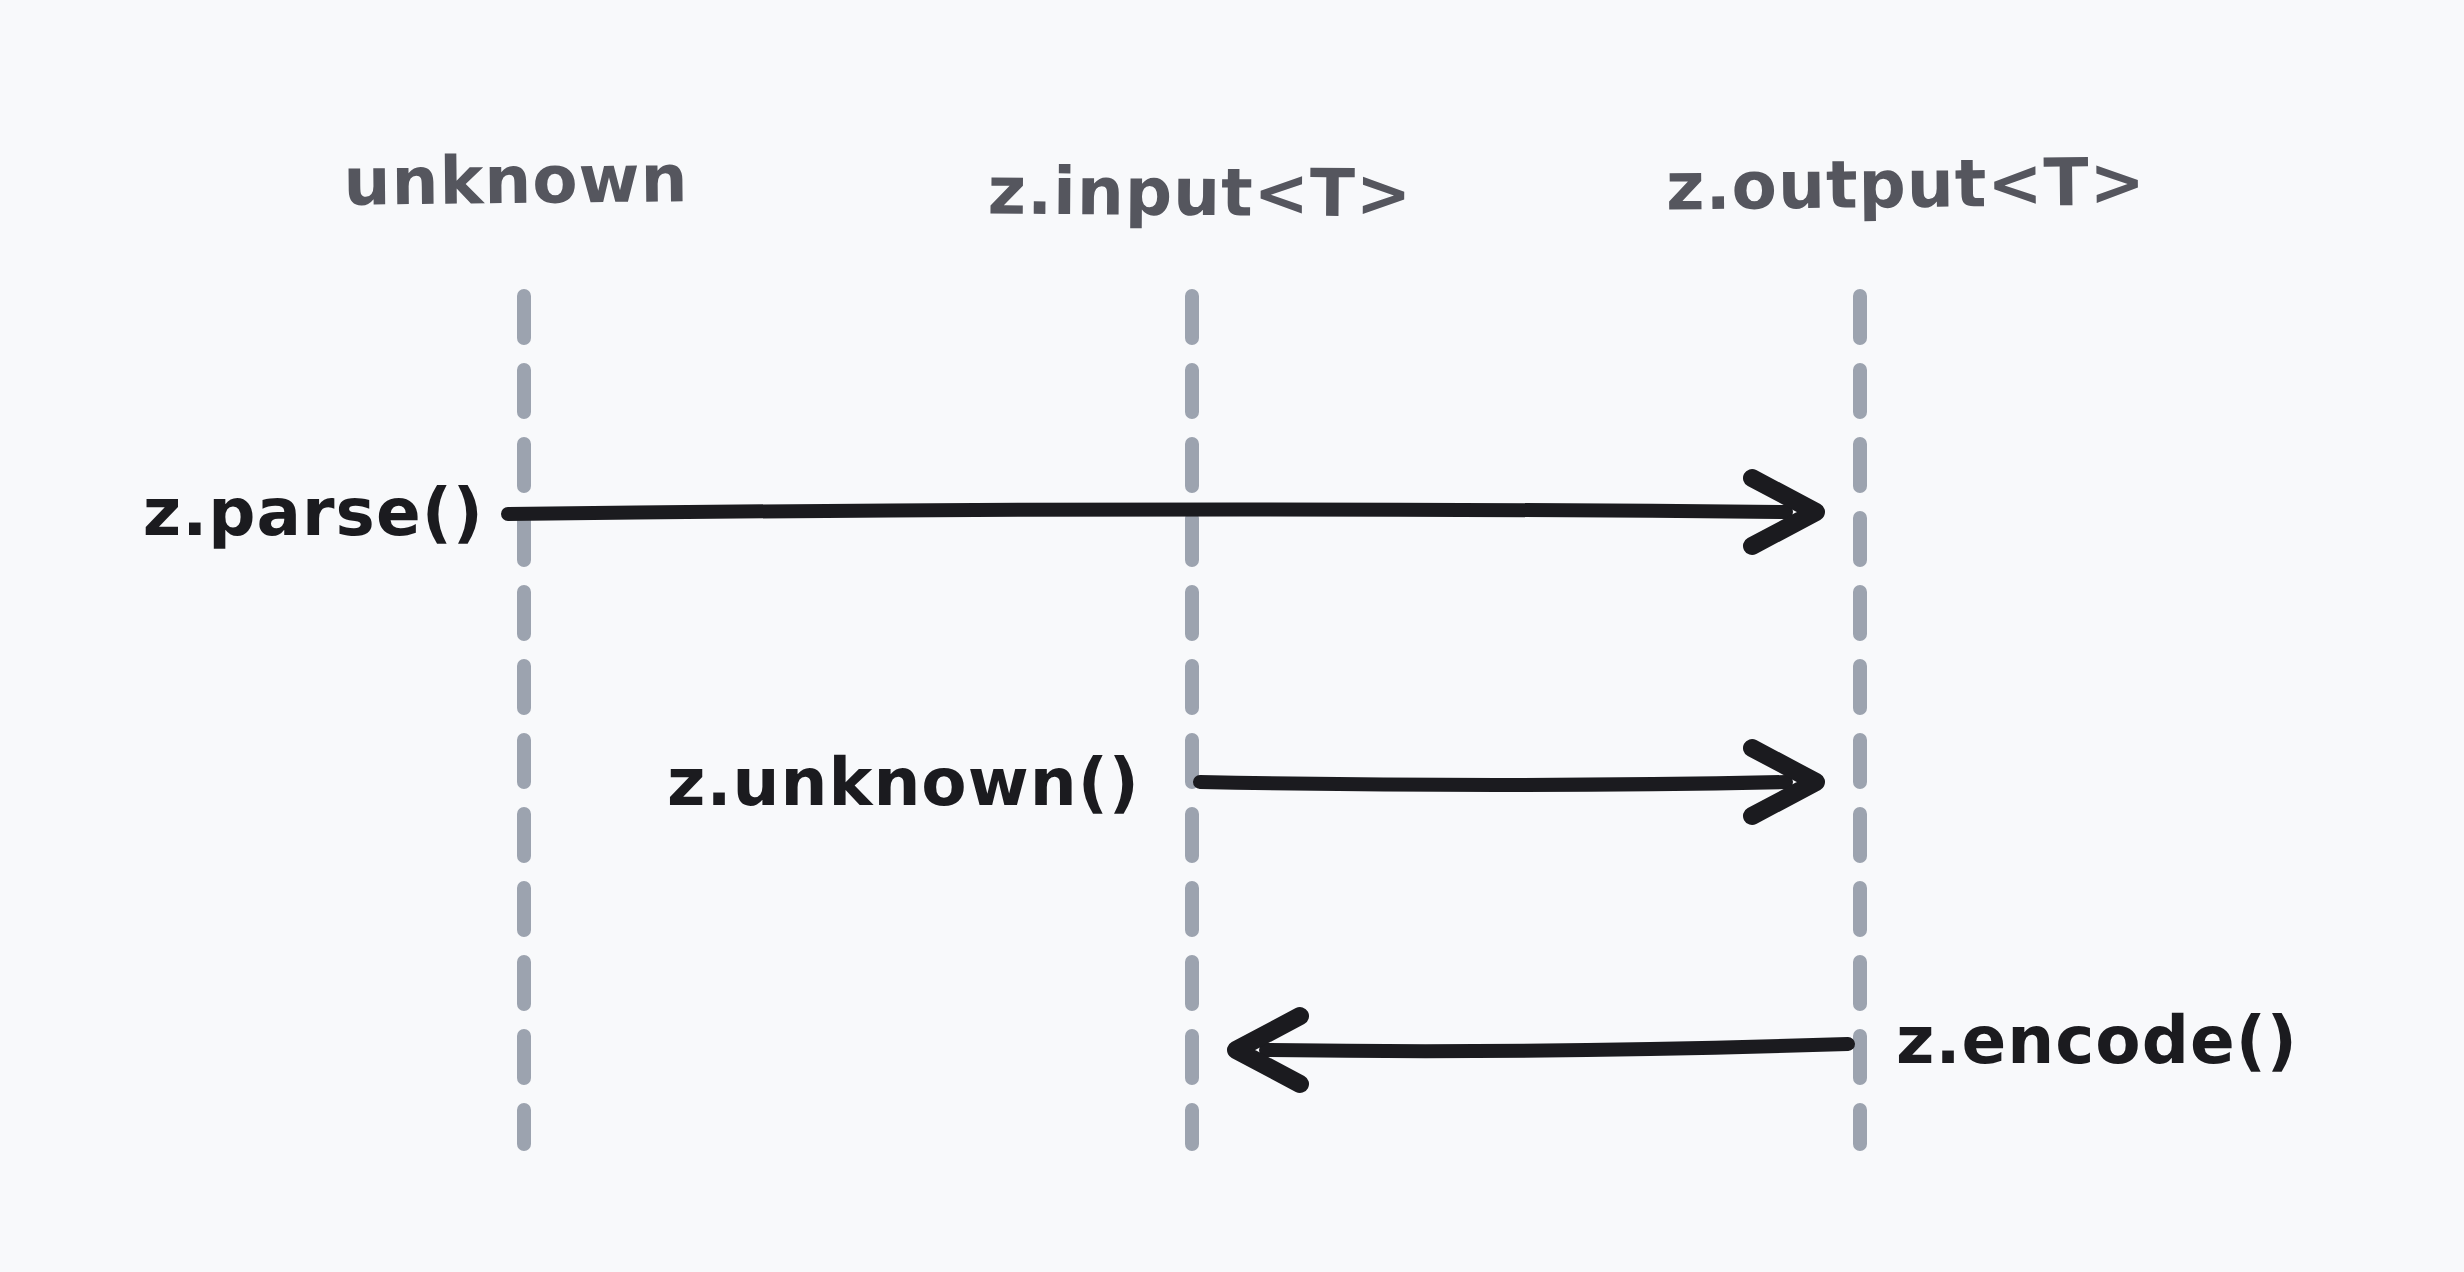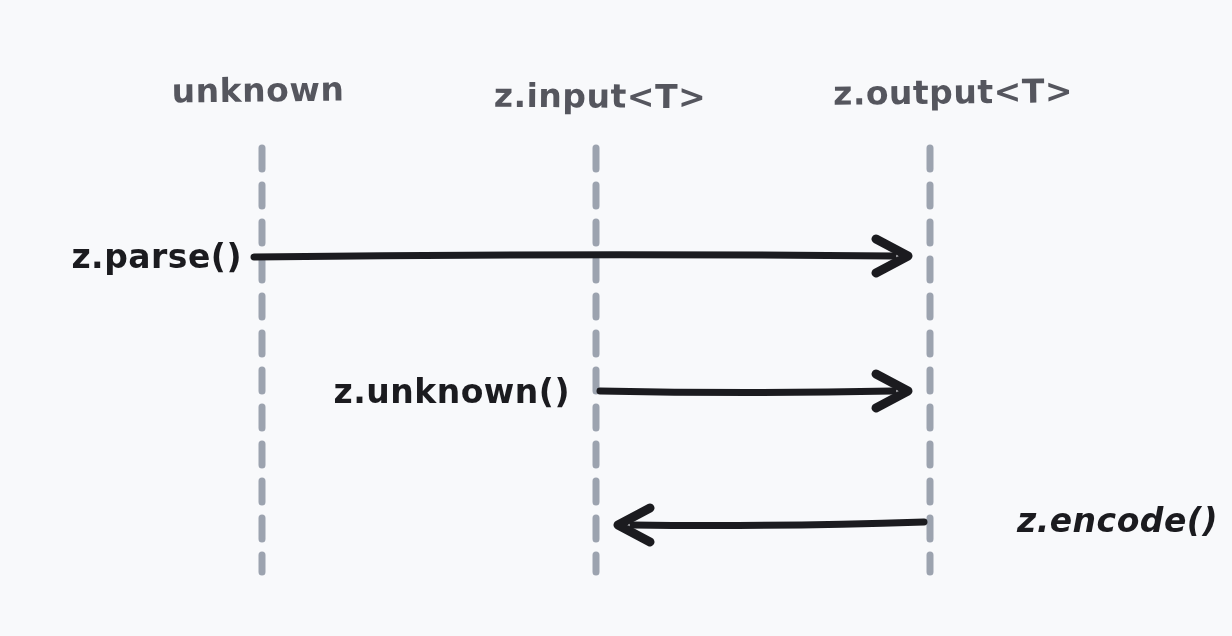--- a/index.html
+++ b/index.html
@@ -76,15 +76,15 @@
   <div class="ll-label tilt-a" style="left:258px;top:90px;">unknown</div>
 
   <div class="ll-label tilt-b" style="left:600px;top:96px;">z.input&lt;T&gt;</div>
 
   <div class="ll-label tilt-a" style="left:953px;top:92px;">z.output&lt;T&gt;</div>
 
   <div class="msg-label" style="right:990px;top:256px;">z.parse()</div>
 
   <div class="msg-label" style="right:662px;top:391px;">z.unknown()</div>
 
-  <div class="msg-label" style="left:1017px;top:520px;font-style:italic;">z.encode()</div>
+  <div class="msg-label" style="left:948px;top:520px;">z.encode()</div>
 
 </div>
 
 </body></html>

